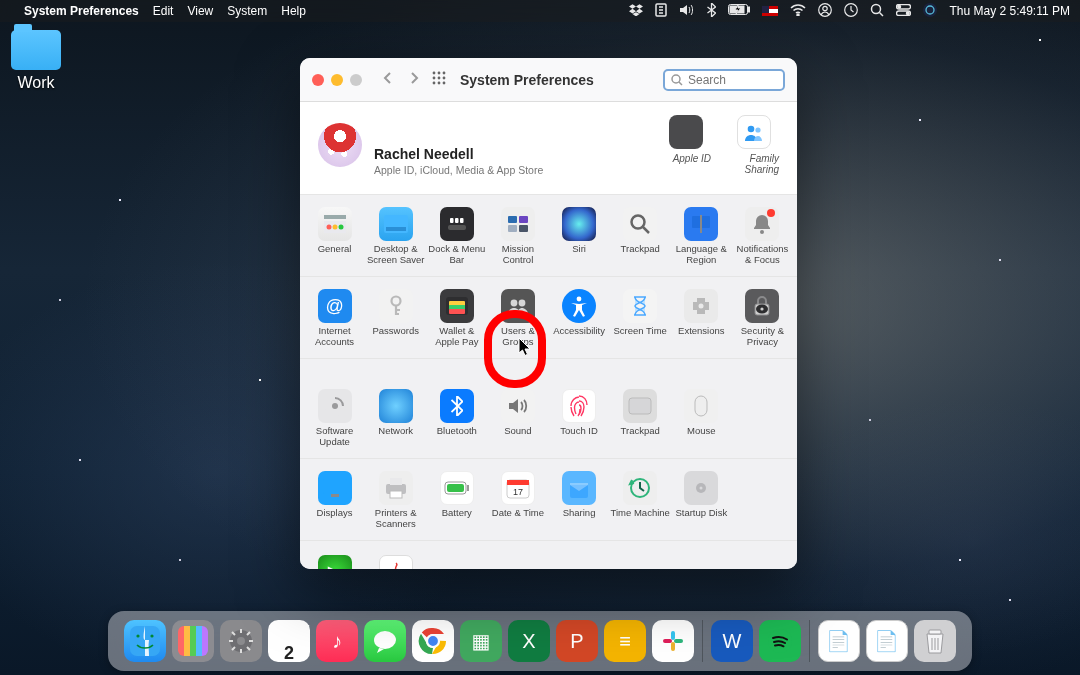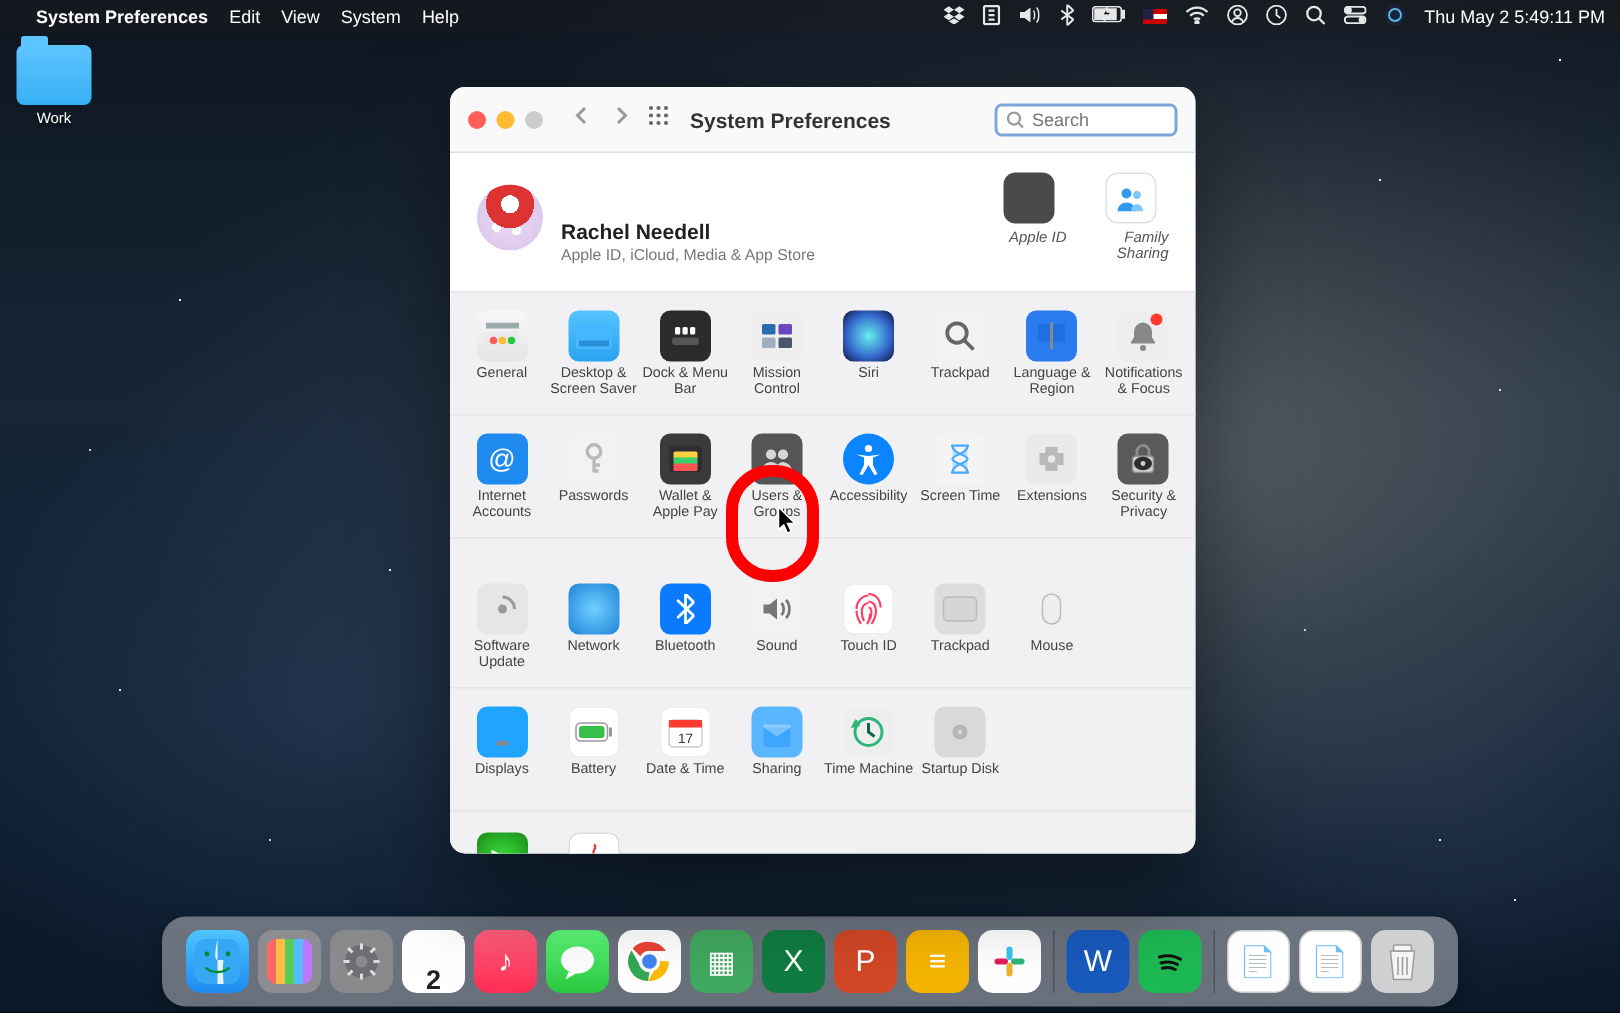--- a/index.html
+++ b/index.html
@@ -40,21 +40,21 @@
   }
   #menubar .left { display:flex; align-items:center; gap:14px; }
   #menubar .left .strong{ font-weight:600; }
   #menubar .right { margin-left:auto; display:flex; align-items:center; gap:12px; }
   #menubar .right svg, #menubar .right span.ic{ opacity:0.95; }
   #menubar .flag{ width:16px; height:10px; background:linear-gradient(#c00 0 33%,#fff 33% 66%,#c00 66%);position:relative;}
   #menubar .flag::before{content:"";position:absolute;left:0;top:0;width:7px;height:7px;background:#224;}
   #menubar .apple-logo{font-size:14px;}
 
   
-  .desk-item{ position:absolute; width:72px; text-align:center; color:#fff; font-size:10px; text-shadow:0 1px 2px #000;}
+  .desk-item{ position:absolute; width:72px; text-align:center; color:#fff; font-size:16px; text-shadow:0 1px 2px #000;}
   .desk-item .folder{
     width:50px;height:40px;margin:0 auto 4px;border-radius:5px;
     background:linear-gradient(#5cc5ff,#38b0f5);
     position:relative;
   }
   .desk-item .folder::before{content:"";position:absolute;top:-6px;left:3px;width:18px;height:8px;border-radius:2px 2px 0 0;background:#5cc5ff;}
 
   
   #window{
     position:absolute; left:300px; top:58px; width:497px; height:511px;
@@ -562,20 +562,30 @@
         <div class="pref">
           <div class="ic disp">
             <svg width="26" height="20" viewBox="0 0 26 20">
               <rect x="1" y="1" width="24" height="15" rx="2" fill="#1fa4ff"></rect>
               <rect x="9" y="16" width="8" height="3" fill="#89898c"></rect>
             </svg>
           </div>
           <span class="lbl">Displays</span>
         </div>
         <div class="pref">
+          <div class="ic print">
+            <svg width="24" height="22" viewBox="0 0 24 22" fill="#bfbfc1">
+              <rect x="2" y="7" width="20" height="10" rx="2"></rect>
+              <rect x="6" y="1" width="12" height="7" fill="#e9e9eb"></rect>
+              <rect x="6" y="14" width="12" height="7" fill="#fff" stroke="#bbb"></rect>
+            </svg>
+          </div>
+          <span class="lbl">Printers &amp; Scanners</span>
+        </div>
+        <div class="pref">
           <div class="ic batt">
             <svg width="26" height="14" viewBox="0 0 26 14">
               <rect x="1" y="1" width="21" height="12" rx="3" fill="none" stroke="#999"></rect>
               <rect x="23" y="4" width="2" height="6" fill="#999"></rect>
               <rect x="3" y="3" width="17" height="8" rx="2" fill="#37c049"></rect>
             </svg>
           </div>
           <span class="lbl">Battery</span>
         </div>
         <div class="pref">

